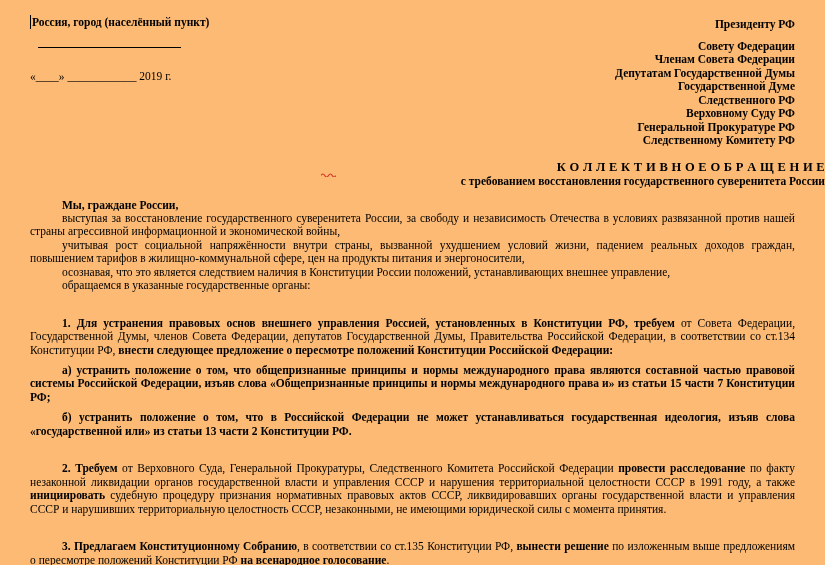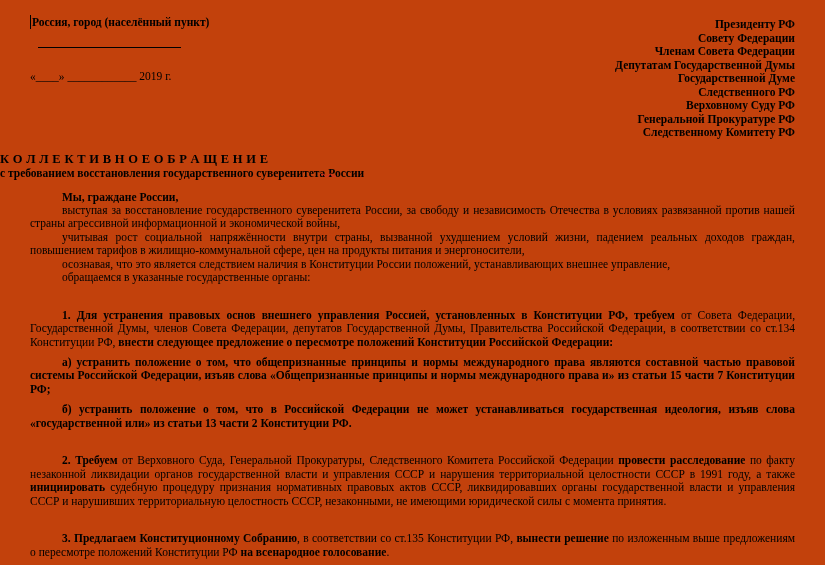--- a/index.html
+++ b/index.html
@@ -1,30 +1,30 @@
 <!DOCTYPE html>
 <html lang="ru"><head>
 <meta charset="utf-8">
 <style>
   * { margin:0; padding:0; box-sizing:border-box; }
   html,body { width:825px; height:565px; }
   body { font-family:"Liberation Serif", serif; background:#ffffff; }
   .page {
     position:relative; width:825px; height:565px;
-    background:#c2410c; color:#000; overflow:hidden;
+    background:#fdba74; color:#000; overflow:hidden;
   }
   .header { display:flex; justify-content:space-between; padding:16px 30px 0 30px; }
   .header-left { width:330px; font-size:11.5px; line-height:13.5px; }
   .location { font-weight:bold; position:relative; padding-left:2px; }
   .text-cursor { position:absolute; left:0; top:-1px; width:1px; height:14px; background:#000; }
   .fill-line { margin:17px 0 0 8px; width:143px; border-bottom:1.4px solid #000; }
   .date-line { margin-top:22px; }
   .addressees { text-align:right; font-weight:bold; font-size:11.5px; line-height:13.5px; padding-top:2px; }
-  .addressee:first-child { }
-  .title-block { text-align:left; margin-top:12px; }
+  .addressee:first-child { margin-bottom:8px; }
+  .title-block { text-align:right; margin-top:12px; }
   .doc-title { font-size:12.5px; font-weight:bold; letter-spacing:0.3px; white-space:nowrap; }
   .doc-subtitle { font-size:11.5px; font-weight:bold; margin-top:0; }
   .squiggle { position:absolute; left:321px; top:172px; }
   .doc-body { padding:12px 30px 0 30px; font-size:11.5px; line-height:13.45px; text-align:justify; }
   .para { text-indent:32px; }
   .para.point { margin-top:24px; }
   .para.subpoint { margin-top:7px; }
   .b { font-weight:bold; }
 </style>
 </head>

